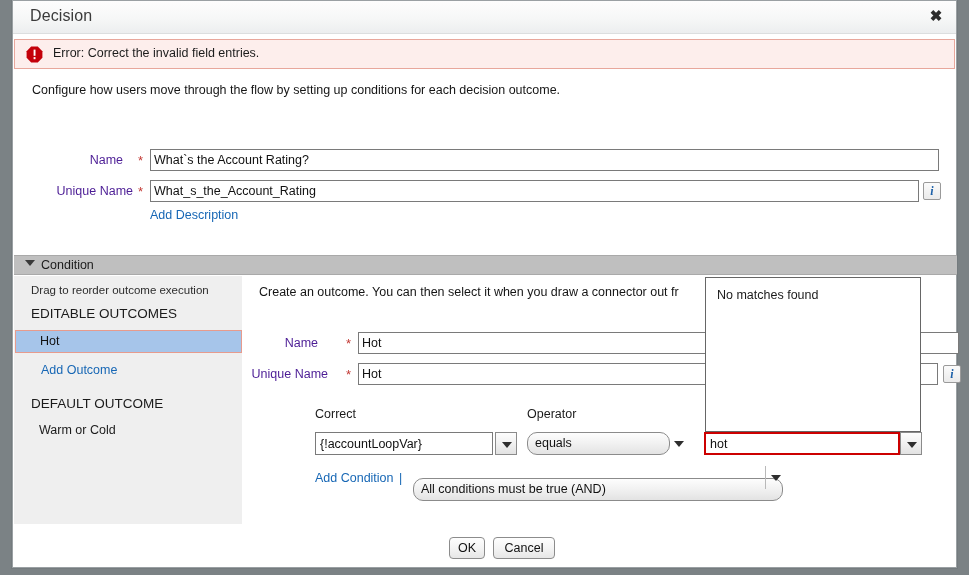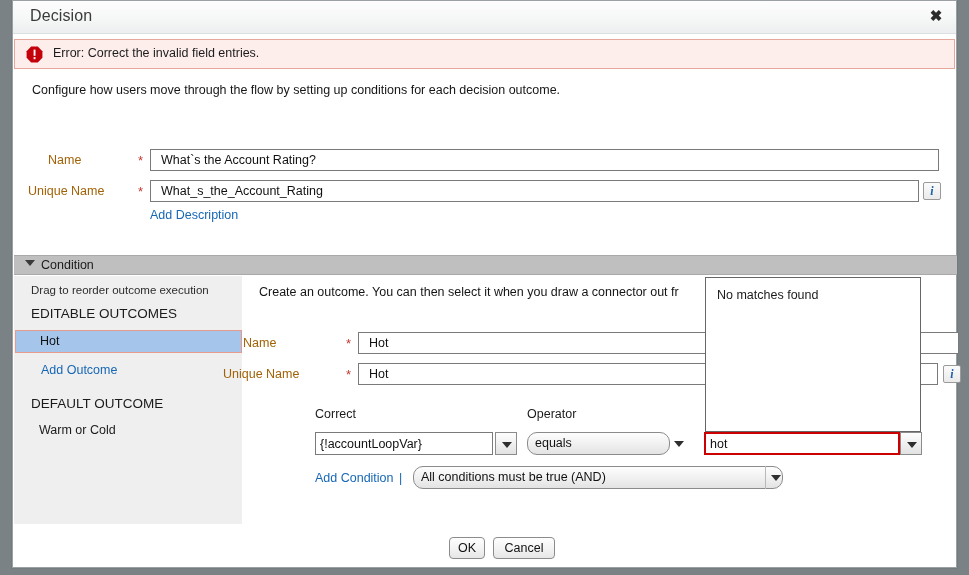--- a/index.html
+++ b/index.html
@@ -102,37 +102,37 @@
     font-size: 12.5px;
     color: #1b1b1b;
   }
   #sec-general { top: 108px; }
   #sec-outcomes { top: 254px; }
 
   
   .field-label {
     position: absolute;
     font-size: 12.5px;
-    color: #a16207;
-    text-align: left;
+    color: #4c1d95;
+    text-align: right;
   }
   .req-star {
     position: absolute;
     font-size: 13px;
     color: #c23934;
     line-height: 1;
   }
   .text-input {
     position: absolute;
     background: #ffffff;
     border: 1px solid #7a7a7a;
     font-family: "Liberation Sans", sans-serif;
     font-size: 12.5px;
     color: #111;
-    padding: 0 10px;
+    padding: 0 3px;
     outline: none;
   }
   #gen-name-label   { left: 35px; top: 152px; width: 75px; }
   #gen-name-star    { left: 125px; top: 153px; }
   #gen-name-input   { left: 137px; top: 148px; width: 789px; height: 22px; }
   #gen-uname-label  { left: 15px; top: 183px; width: 105px; }
   #gen-uname-star   { left: 125px; top: 184px; }
   #gen-uname-input  { left: 137px; top: 179px; width: 769px; height: 22px; }
 
   .info-btn {
@@ -293,21 +293,21 @@
   #value-combo .combo-arrow { left: 196px; }
 
   #add-condition-link { left: 302px; top: 470px; }
   #pipe-sep {
     position: absolute;
     left: 386px; top: 470px;
     font-size: 12.5px;
     color: #1767b5;
   }
   #logic-combo { left: 400px; top: 465px; }
-  #logic-combo .combo-select { width: 370px; }
+  #logic-combo .combo-select { width: 370px; margin-top: 12px; }
   #logic-combo .combo-arrow {
     left: 352px; width: 20px;
     background: transparent;
     border: none;
     border-left: 1px solid #b9b9b9;
   }
   #logic-combo .combo-arrow::after { left: 5px; }
 
   
   #typeahead-panel {

